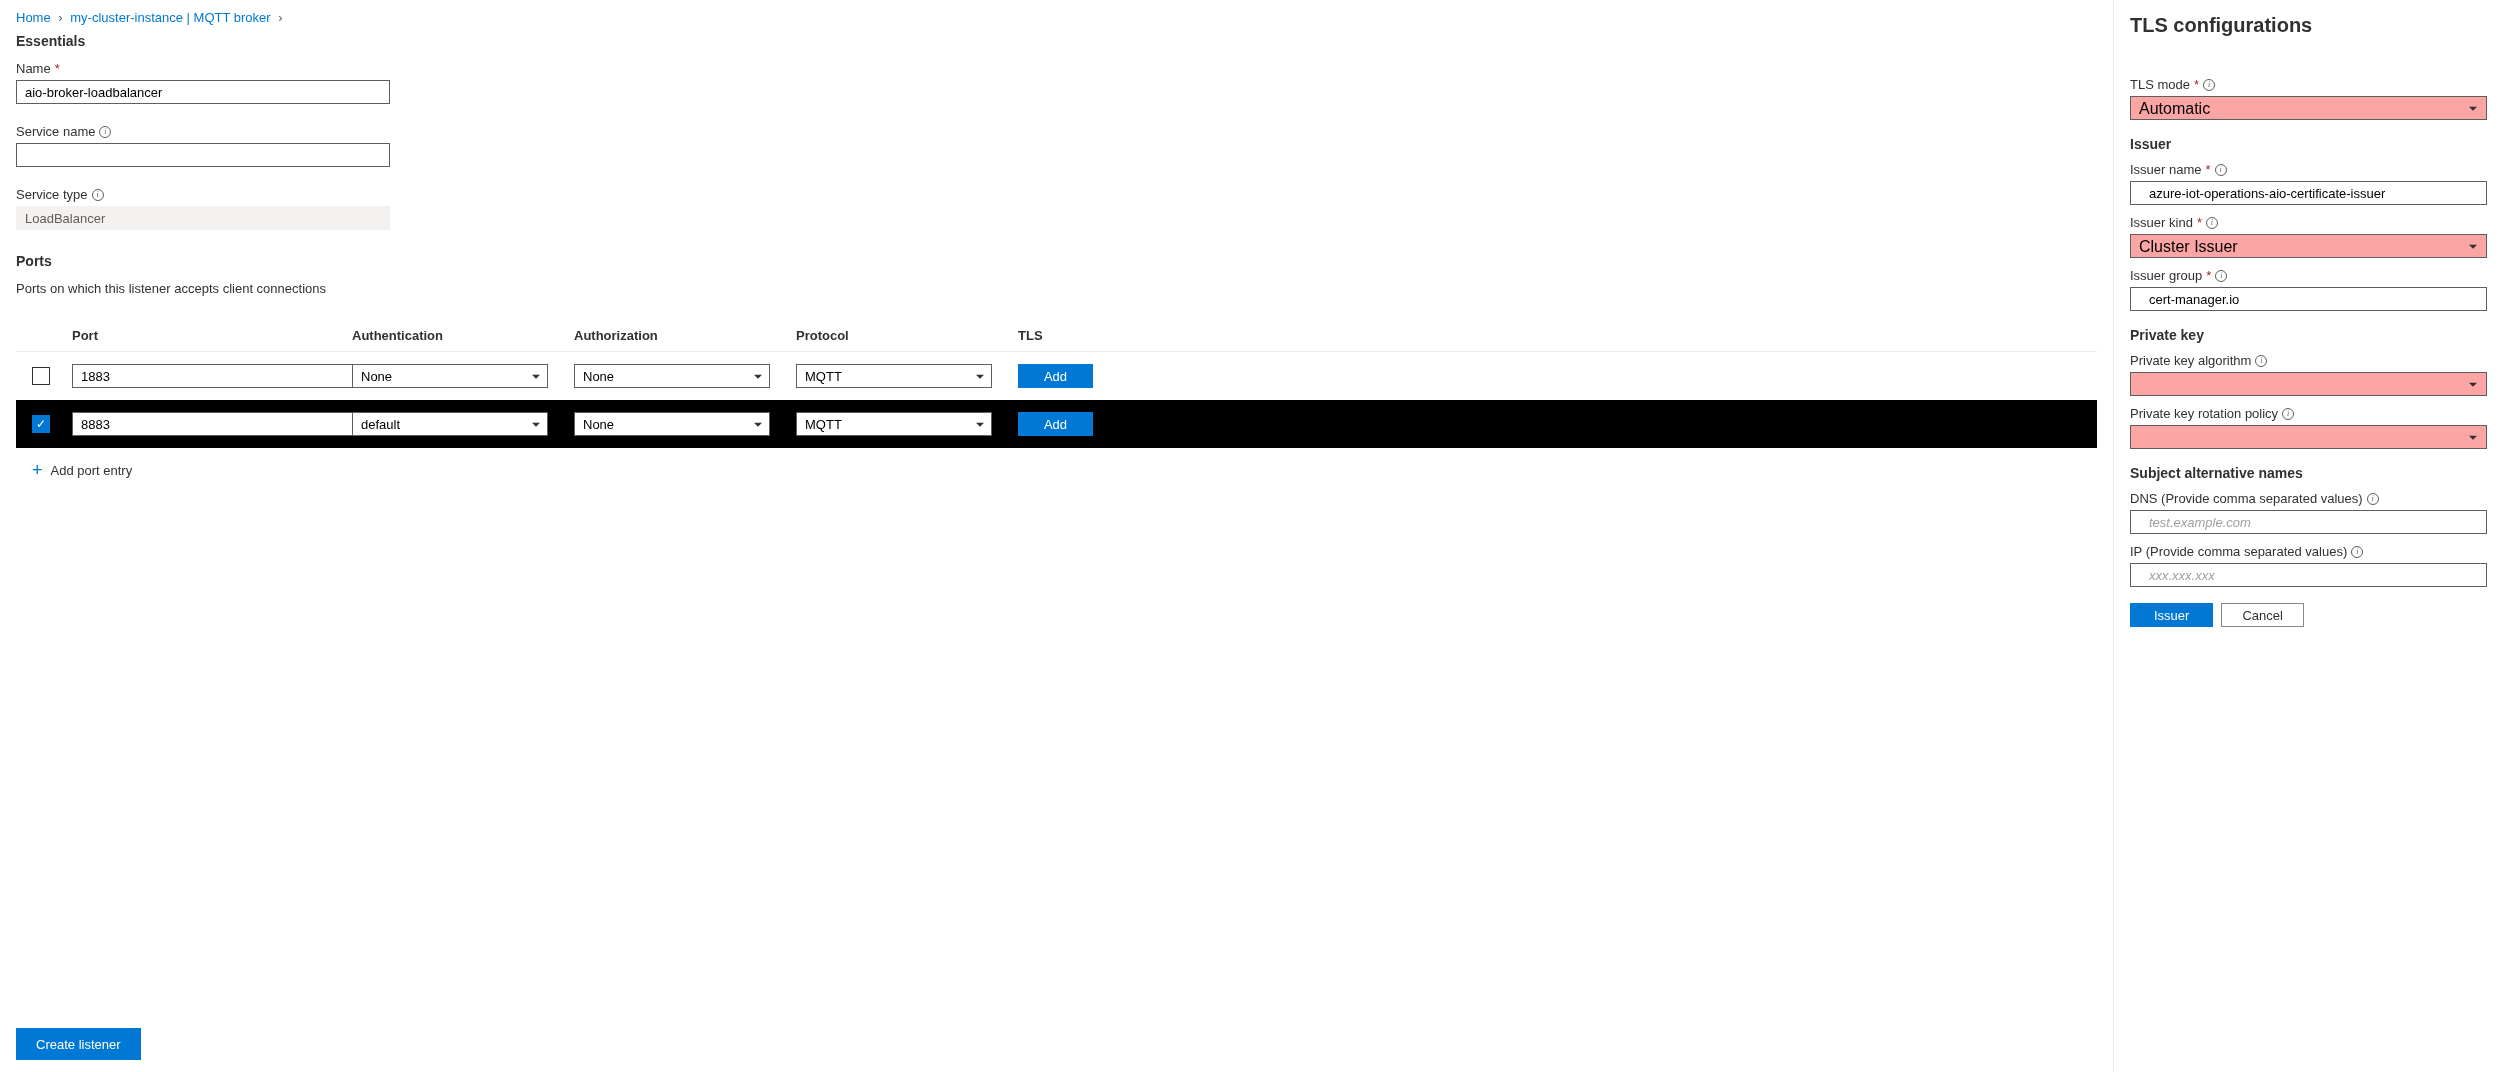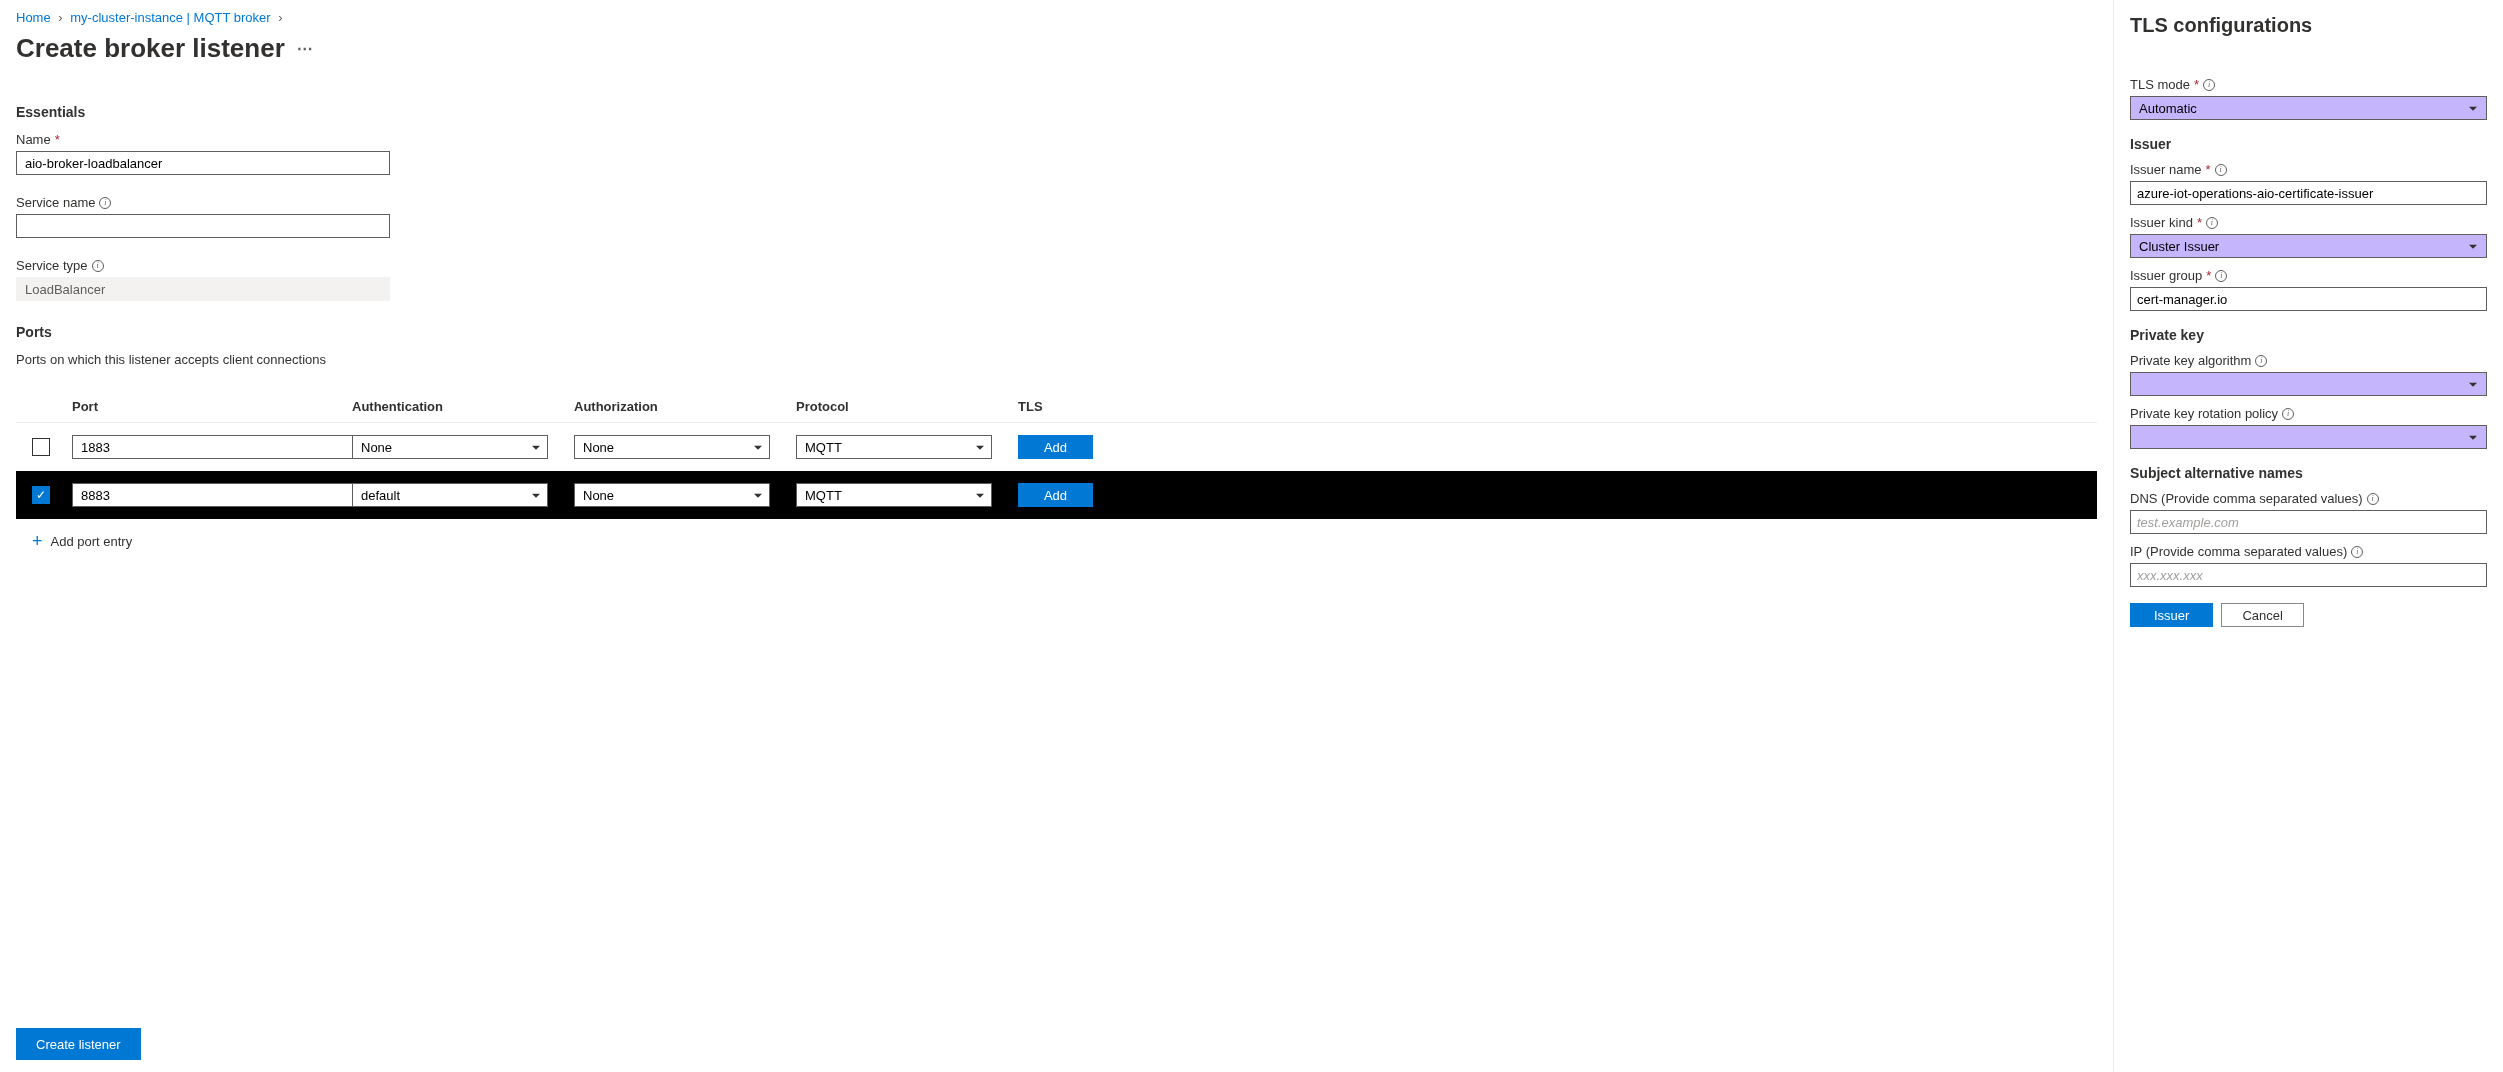--- a/index.html
+++ b/index.html
@@ -241,36 +241,36 @@
       margin-bottom: 10px;
       margin-top: 16px;
     }
     .panel-field {
       margin-bottom: 10px;
     }
     .panel-input {
       width: 100%;
       height: 24px;
       border: 1px solid #605e5c;
-      padding: 2px 6px;
+      padding: 2px 18px;
       font-size: 13px;
       font-family: inherit;
     }
     .panel-select-wrap {
       position: relative;
       width: 100%;
     }
     .panel-select {
       width: 100%;
       height: 24px;
       border: 1px solid #605e5c;
       padding: 2px 24px 2px 8px;
-      font-size: 13px;
-      font-family: inherit;
-      background: #c4b5fd;
+      font-size: 16px;
+      font-family: inherit;
+      background: #fca5a5;
       appearance: none;
       cursor: pointer;
     }
     .panel-select-wrap::after {
       content: '';
       position: absolute;
       right: 10px;
       top: 50%;
       transform: translateY(-30%);
       width: 0;
@@ -297,24 +297,20 @@
 <body>
 
 <div class="main-content">
   <div class="breadcrumb">
     <a href="#">Home</a>
     <span class="sep">›</span>
     <a href="#">my-cluster-instance | MQTT broker</a>
     <span class="sep">›</span>
   </div>
 
-  <div class="page-title">
-    <span>Create broker listener</span>
-    <span class="dots">⋯</span>
-  </div>
 
   <div class="section-heading">Essentials</div>
 
   <div class="field-group">
     <div class="field-label">
       <span>Name</span>
       <span class="required">*</span>
     </div>
     <input type="text" class="text-input" value="aio-broker-loadbalancer" style="">
   </div>

